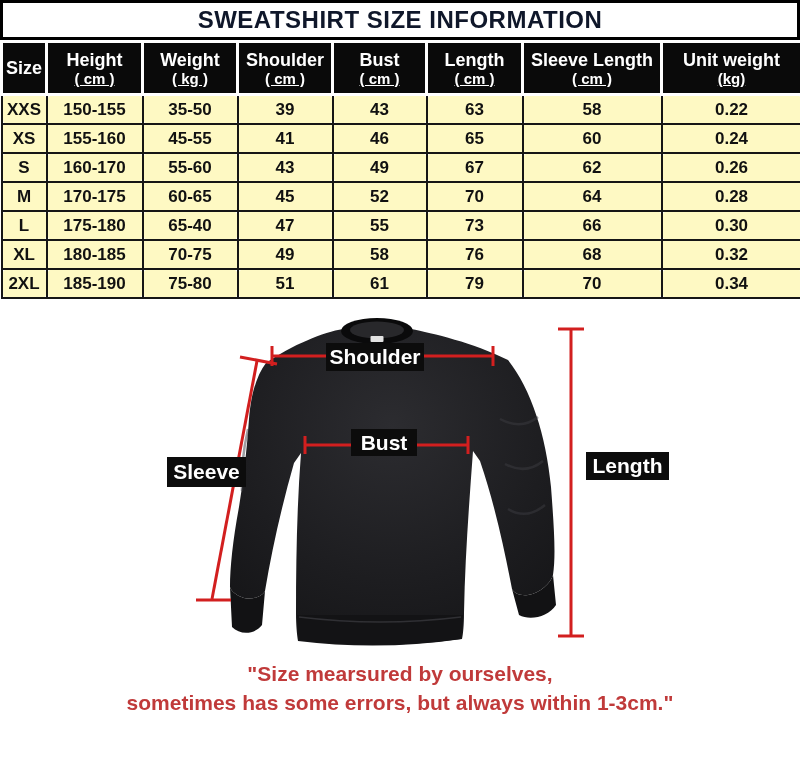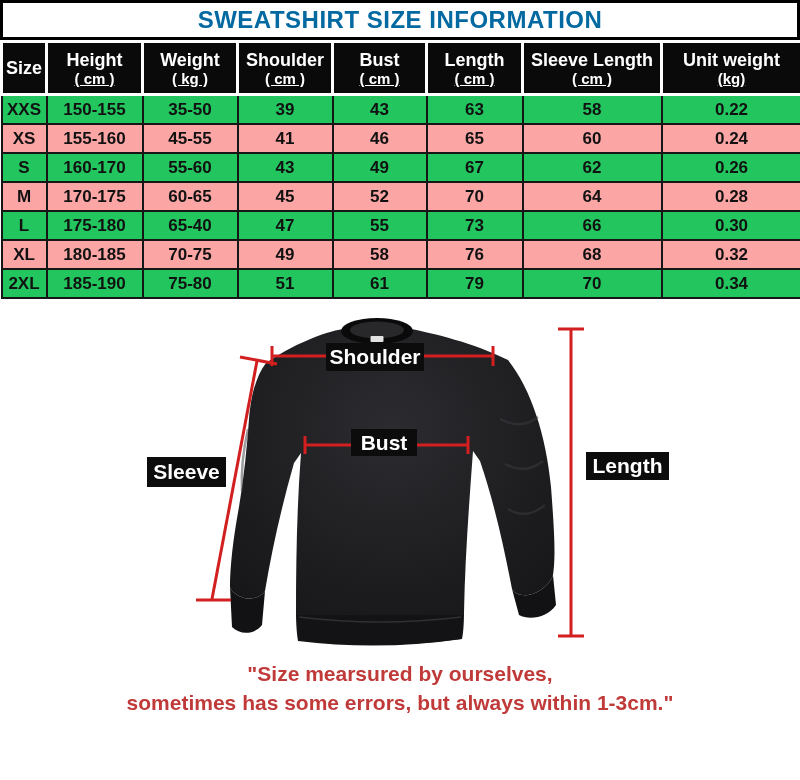--- a/index.html
+++ b/index.html
@@ -2,41 +2,41 @@
 <html><head>
 <meta charset="utf-8">
 <style>
   html,body{margin:0;padding:0;background:#ffffff;}
   body{width:800px;height:780px;font-family:"Liberation Sans",sans-serif;}
   .page{position:relative;width:800px;height:780px;background:#ffffff;overflow:hidden;}
 
   
   .title-bar{box-sizing:border-box;width:800px;height:40px;border:3px solid #000;
     display:flex;align-items:center;justify-content:center;background:#fff;}
-  .title-bar span{font-size:24px;font-weight:bold;color:#0369a1;letter-spacing:.5px;}
+  .title-bar span{font-size:24px;font-weight:bold;color:#0f172a;letter-spacing:.5px;}
 
   
   table.size-table{width:800px;border-collapse:collapse;table-layout:fixed;background:#fff;}
   table.size-table th{background:#0a0a0a;color:#ffffff;border:3px solid #ffffff;
     font-weight:bold;padding:2px 0;height:46px;vertical-align:middle;}
   .h-label{font-size:18px;line-height:20px;text-align:center;}
   .h-sub{font-size:15px;line-height:17px;text-decoration:underline;}
   table.size-table td{border:2px solid #161616;text-align:center;font-weight:bold;
     font-size:17px;color:#111;height:27px;padding:0;}
-  tr.even td{background:#22c55e;}
-  tr.odd td{background:#fca5a5;}
+  tr.even td{background:#fef9c3;border-radius:6px;}
+  tr.odd td{background:#fef9c3;}
 
   
   .diagram{position:relative;width:800px;height:352px;background:#fff;}
   .diagram svg{position:absolute;left:0;top:0;}
   .m-label{position:absolute;background:#0c0c0c;color:#ffffff;font-weight:bold;
     display:flex;align-items:center;justify-content:center;font-size:21px;}
   .m-shoulder{left:326px;top:44px;width:98px;height:28px;}
   .m-bust{left:351px;top:130px;width:66px;height:27px;}
-  .m-sleeve{left:147px;top:158px;width:79px;height:30px;}
+  .m-sleeve{left:167px;top:158px;width:79px;height:30px;}
   .m-length{left:586px;top:153px;width:83px;height:28px;}
 
   
   .footnote{width:800px;text-align:center;margin-top:8px;}
   .footnote div{font-size:21px;line-height:29px;font-weight:bold;color:#c03a3a;}
 </style>
 </head>
 <body>
 
 <div class="page">

